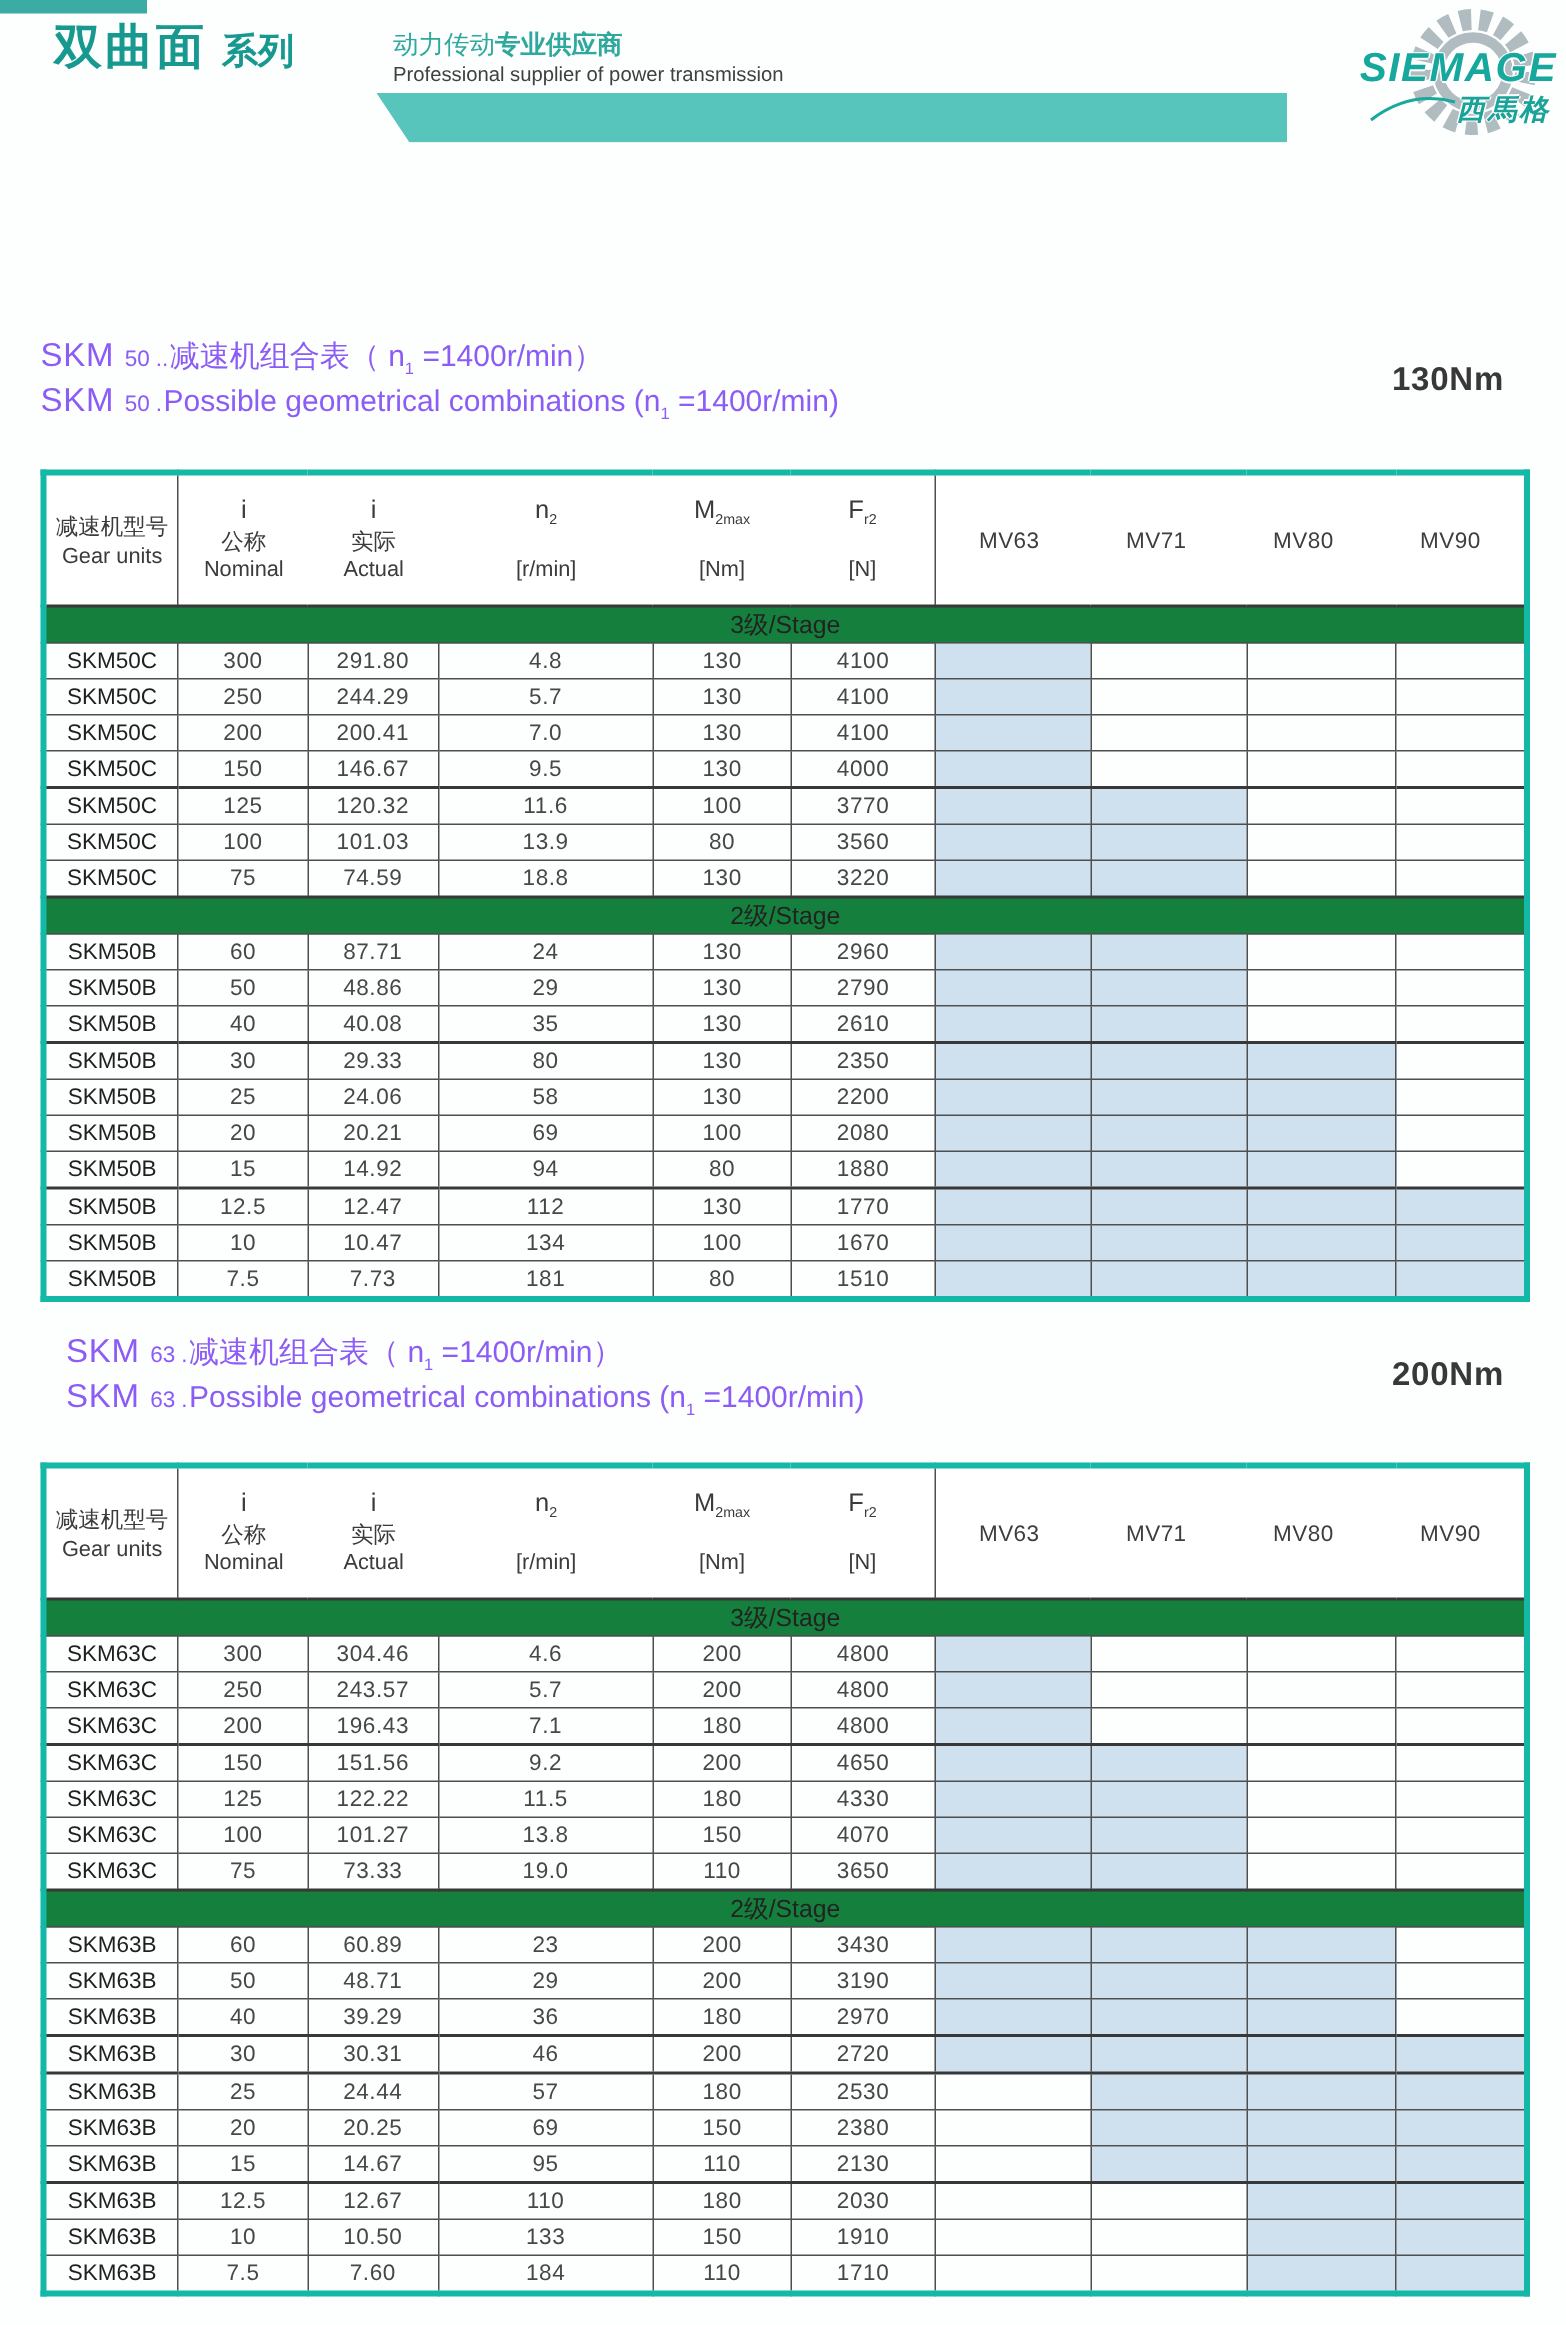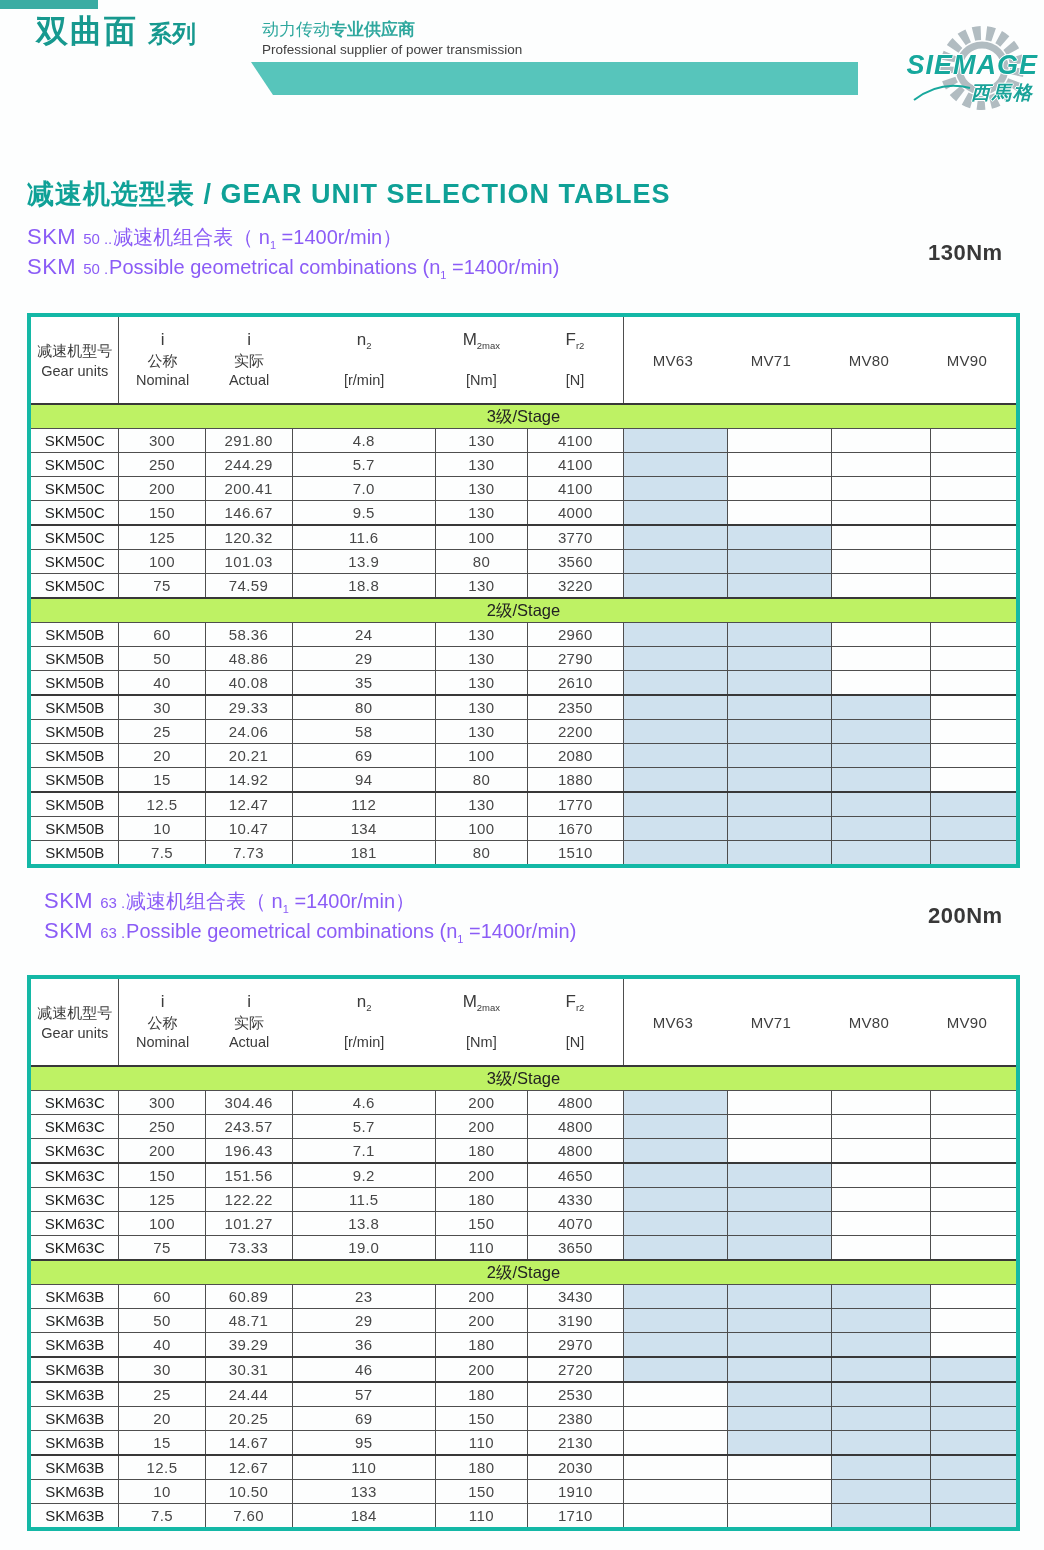--- a/index.html
+++ b/index.html
@@ -18,21 +18,21 @@
   .banner-light{position:absolute;left:251px;top:62px;width:629px;height:33px;background:#57c5bb;
                 clip-path:polygon(0 0,100% 0,100% 100%,22px 100%);}
   .banner-dark{position:absolute;left:30px;top:62px;width:240px;height:33px;background:#1f9c92;
                clip-path:polygon(0 0,213px 0,235px 100%,0 100%);}
   .banner-dark .txt{position:absolute;left:12px;top:4px;font-size:21px;letter-spacing:2px;color:#bfe8e3;}
   .banner-slogan{position:absolute;left:520px;top:69px;font-size:13px;font-weight:bold;
                  letter-spacing:5px;color:#f2fbfa;}
   .banner-url{position:absolute;left:712px;top:68px;font-size:14.5px;font-weight:bold;
               font-style:italic;color:#ffffff;letter-spacing:0.5px;}
 
-  .logo{position:absolute;left:858px;top:0;width:182px;height:100px;background:#fdfefe;margin-top:20px;}
+  .logo{position:absolute;left:858px;top:0;width:182px;height:100px;background:#fdfefe;}
   .logo svg.gear{position:absolute;right:4px;top:2px;}
   .logo .wordmark{position:absolute;right:2px;top:30px;font-size:27px;font-weight:bold;font-style:italic;
                   color:#17a89d;letter-spacing:1px;
                   text-shadow:-1px 0 #fff,1px 0 #fff,0 -1px #fff,0 1px #fff;}
   .logo .cnmark{position:absolute;right:6px;top:60px;font-size:19px;font-weight:bold;font-style:italic;
                 color:#1aa399;letter-spacing:2px;
                 text-shadow:-1px 0 #fff,1px 0 #fff,0 -1px #fff,0 1px #fff;}
   .logo svg.swoosh{position:absolute;right:68px;top:58px;}
 
   
@@ -59,21 +59,21 @@
   .h-model .l2{font-size:14.5px;margin-top:2px;}
   .h-mid-flex{display:flex;width:100%;height:100%;align-items:center;}
   .h-col{display:flex;flex-direction:column;align-items:center;justify-content:center;color:#3b3b3b;}
   .h-col .sym{font-size:17px;height:22px;}
   .h-col .sym sub{font-size:9.5px;}
   .h-col .cn{font-size:15px;height:20px;}
   .h-col .en{font-size:14.5px;height:19px;}
   .h-mv{background:#e9f2fa;}
   .h-mv-flex{display:flex;width:100%;}
   .h-mv-flex span{width:25%;text-align:center;font-size:15px;color:#3e3e3e;letter-spacing:0.3px;}
-  .stage-row td{height:23px;text-align:center;font-size:16.5px;color:#222;background:#bef264;
+  .stage-row td{height:23px;text-align:center;font-size:16.5px;color:#222;background:#15803d;
                 border-top:2px solid #383838;}
   .gtable tbody td{height:23px;text-align:center;}
   .c-model{font-size:15px;color:#1f1f1f;}
   .c-val{font-size:15px;color:#474747;letter-spacing:0.4px;}
   .shaded{background:#cfe1ee;}
   tr.thick td{border-top:2px solid #383838;}
 </style>
 </head>
 <body>
 
@@ -101,21 +101,20 @@
         <circle cx="66" cy="46" r="23" stroke-width="7"></circle>
       </g>
     </svg>
     <svg class="swoosh" width="60" height="24" viewBox="0 0 60 24">
       <path d="M2 22 Q 28 2 58 10" stroke="#18a89d" stroke-width="2" fill="none"></path>
     </svg>
     <div class="wordmark">SIEMAGE</div>
     <div class="cnmark">西馬格</div>
   </div>
 
-  <div class="main-title">减速机选型表 / GEAR UNIT SELECTION TABLES</div>
 
   <div class="sub-block" style="left:27px;top:224px;">
     <div class="sub-line">
       <span class="skm">SKM</span>
       <span class="size">50</span>
       <span class="dots">..</span>
       <span class="lab"><span>减速机组合表（ n</span><sub>1</sub><span> =1400r/min）</span></span>
     </div>
     <div class="sub-line">
       <span class="skm">SKM</span>
@@ -271,21 +270,21 @@
           <td class="c-mv shaded"></td>
           <td class="c-mv"></td>
           <td class="c-mv"></td>
         </tr>
         <tr class="stage-row">
           <td colspan="10">2级/Stage</td>
         </tr>
         <tr>
           <td class="c-model">SKM50B</td>
           <td class="c-val">60</td>
-          <td class="c-val">58.36</td>
+          <td class="c-val">87.71</td>
           <td class="c-val">24</td>
           <td class="c-val">130</td>
           <td class="c-val">2960</td>
           <td class="c-mv shaded"></td>
           <td class="c-mv shaded"></td>
           <td class="c-mv"></td>
           <td class="c-mv"></td>
         </tr>
         <tr>
           <td class="c-model">SKM50B</td>

